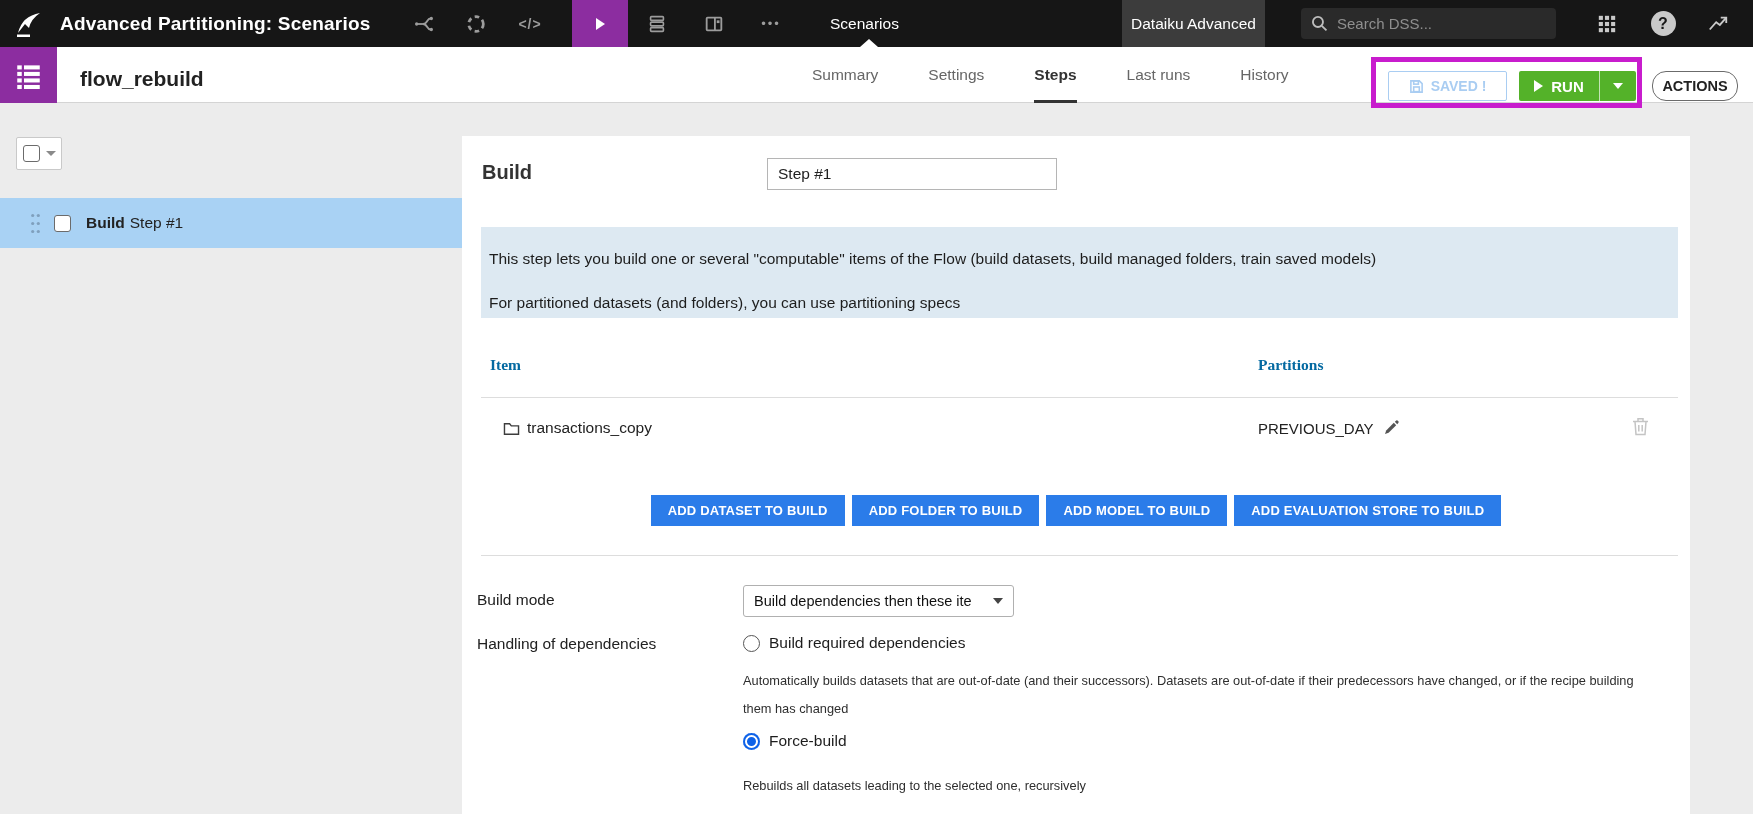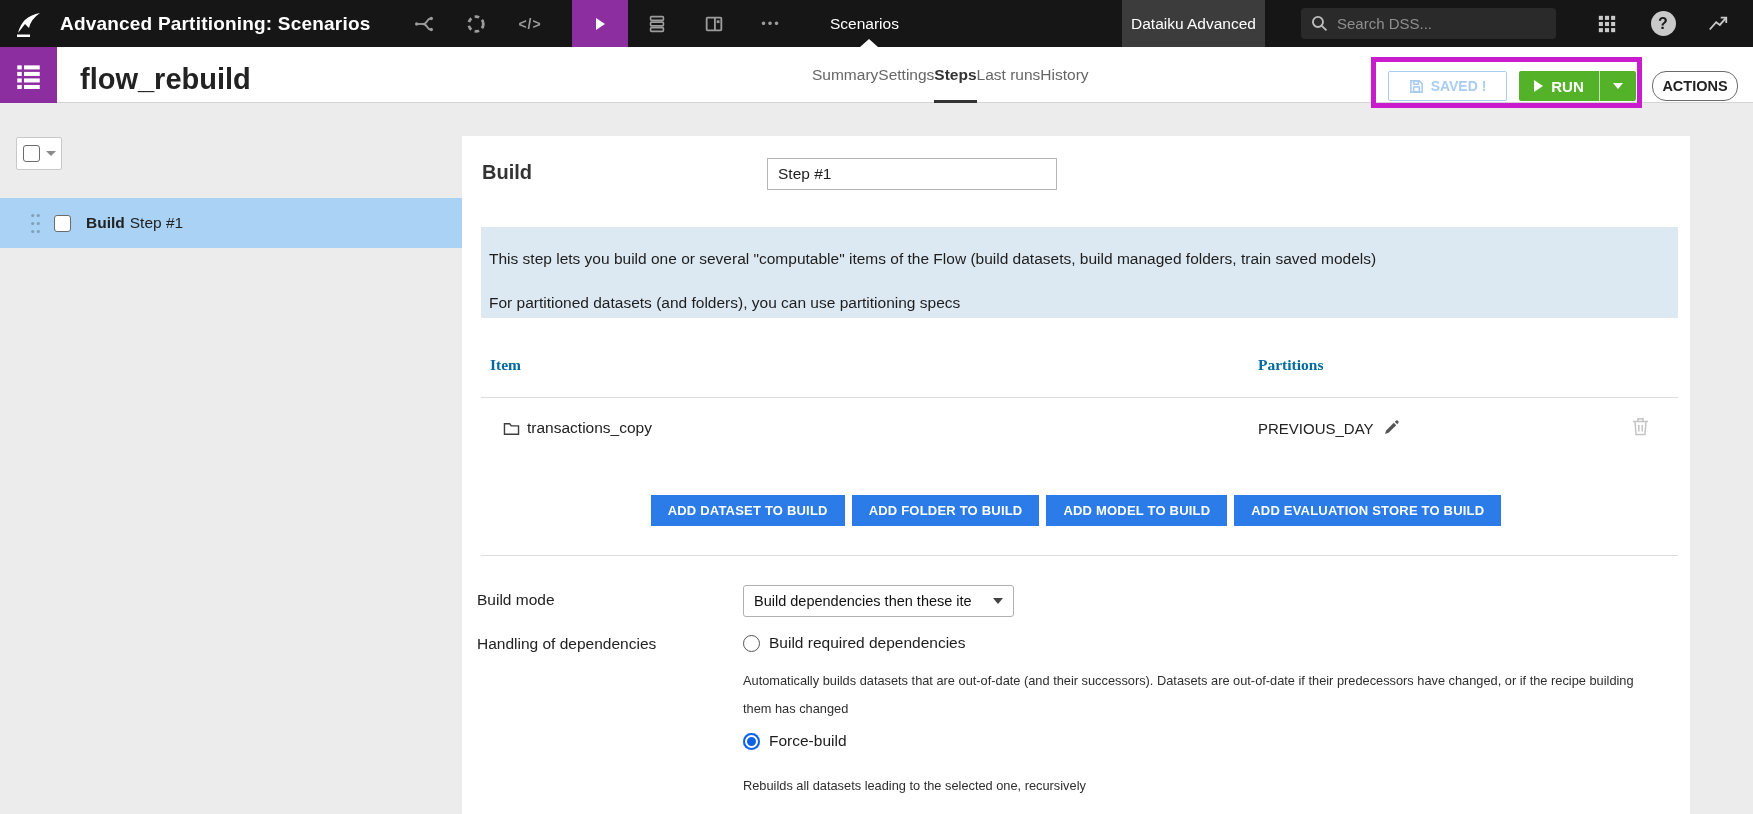--- a/index.html
+++ b/index.html
@@ -36,22 +36,22 @@
   .searchbox input::placeholder { color:#8f8f8f; }
   .nav-right-ic { position:absolute; top:0; height:47px; width:32px; display:flex; align-items:center; justify-content:center; cursor:pointer; }
   .help-circle { width:25px; height:25px; border-radius:50%; background:#c9c9c9; color:#161616;
                  font-weight:700; font-size:16px; display:flex; align-items:center; justify-content:center; }
   
   .header { position:absolute; left:0; top:47px; width:1753px; height:56px; background:#fff;
             border-bottom:1px solid #d4d4d4; }
   .scenario-icon { position:absolute; left:0; top:0; width:57px; height:56px; background:#8c2da0;
                    display:flex; align-items:center; justify-content:center; cursor:pointer; }
   .scenario-name { position:absolute; left:80px; top:0; height:64px; display:flex; align-items:center;
-                   font-size:29px; font-weight:600; color:#222; }
-  .tabs { position:absolute; left:812px; top:0; height:56px; display:flex; }
+                   font-size:21px; font-weight:600; color:#222; }
+  .tabs { position:absolute; left:812px; top:0; height:56px; display:flex; gap:50px; }
   .tab { height:56px; display:flex; align-items:center; font-size:15.5px; color:#666; cursor:pointer; }
   .tab.active { color:#333; font-weight:700; border-bottom:3px solid #333; padding-top:3px; }
   .btn-saved { position:absolute; left:1388px; top:24px; width:119px; height:30px; background:#fff;
                border:1px solid #a9cdf2; border-radius:2px; color:#a9cdf2; font-weight:700; font-size:14px;
                display:flex; align-items:center; justify-content:center; gap:7px; cursor:pointer; }
   .btn-run { position:absolute; left:1519px; top:24px; width:117px; height:30px; background:#54b229;
              border-radius:2px; display:flex; color:#fff; font-weight:700; font-size:15px; cursor:pointer; }
   .btn-run .run-main { width:81px; display:flex; align-items:center; justify-content:center; gap:8px;
                        border-right:1px solid rgba(255,255,255,.65); }
   .btn-run .run-caret { flex:1; display:flex; align-items:center; justify-content:center; }

